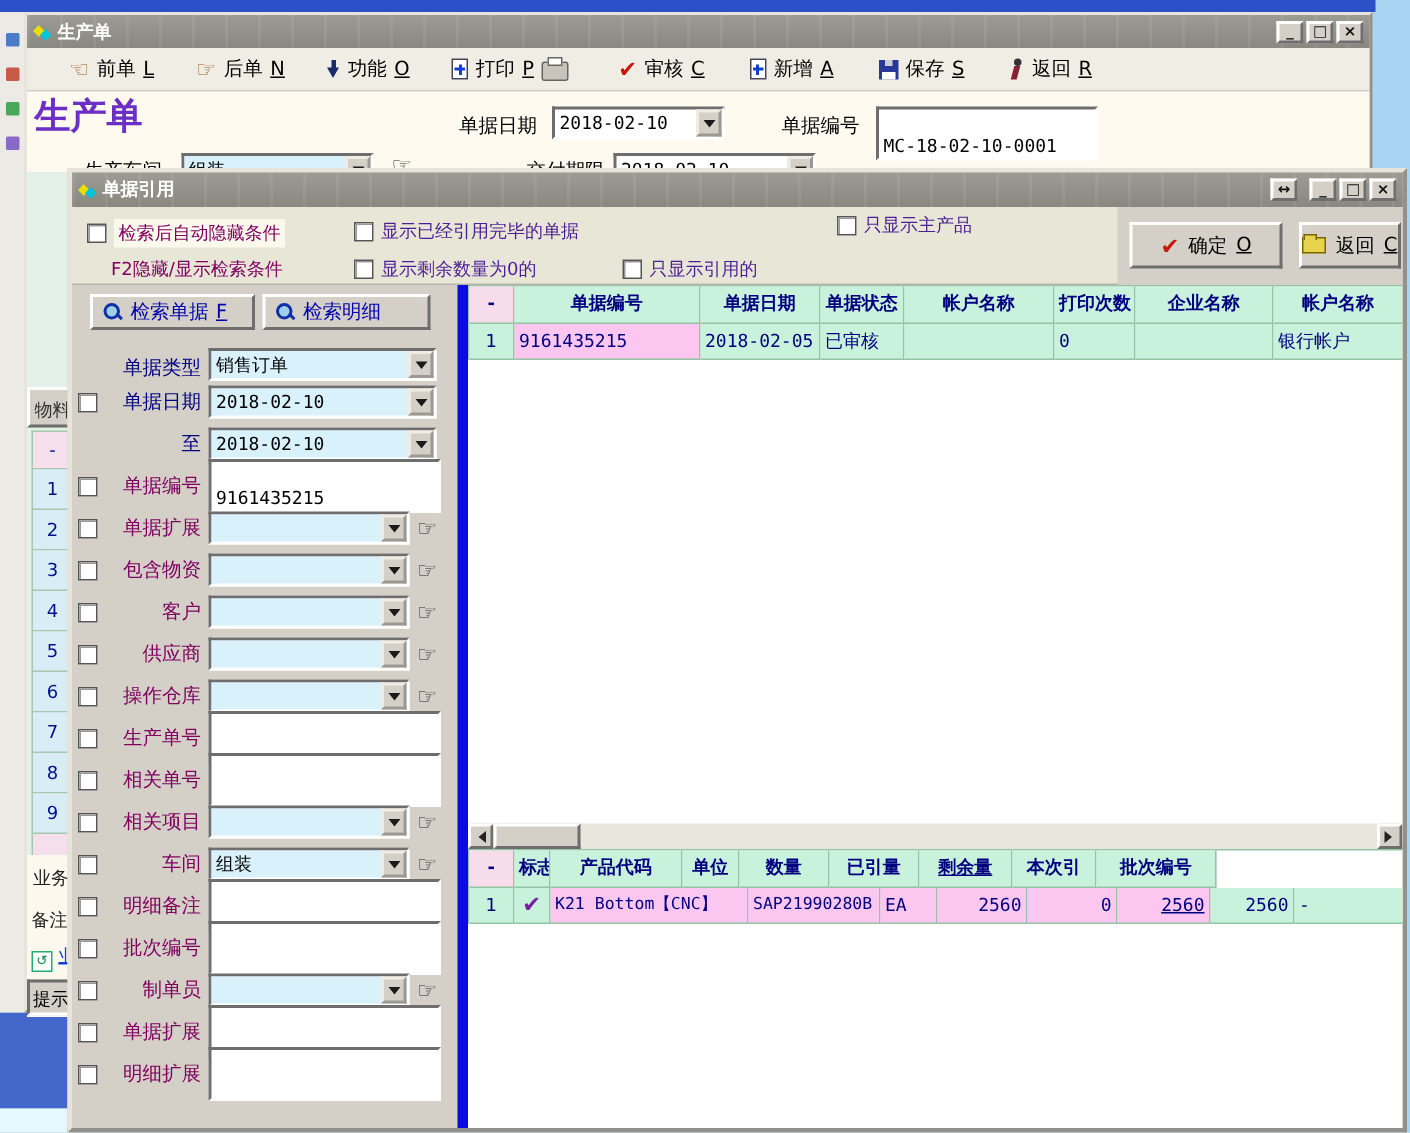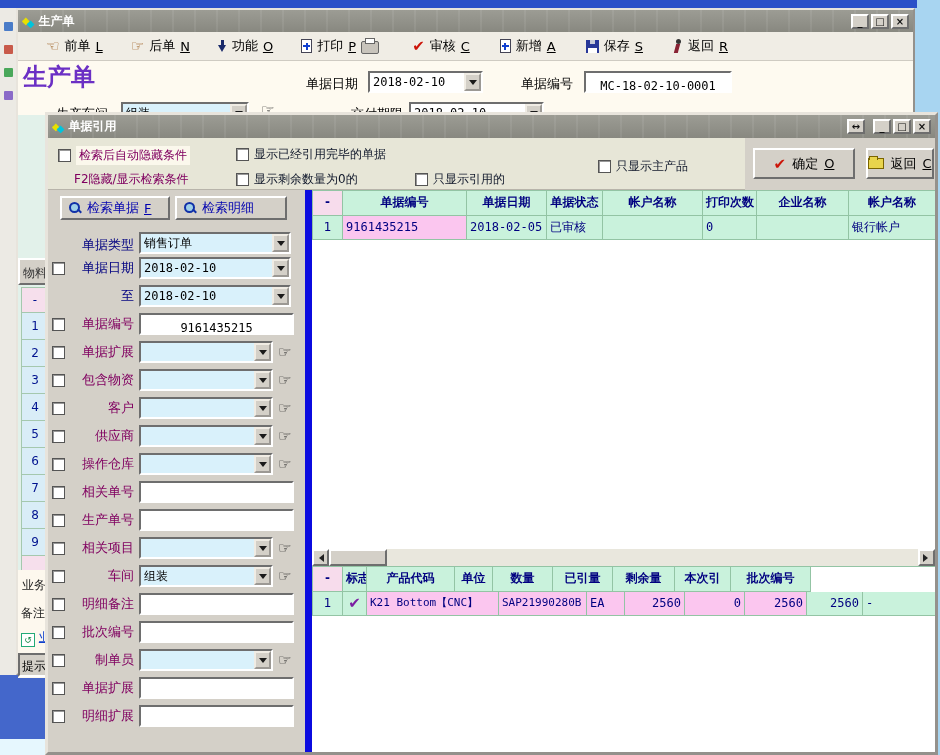--- a/index.html
+++ b/index.html
@@ -56,21 +56,21 @@
   .folder-ico::before{content:"";position:absolute;left:0;top:-3px;width:7px;height:3px;background:#E8D44C;border:1px solid #7a6400;border-bottom:none;}
   
   .mw-form{position:relative;height:54px;background:#FEFAF0;overflow:hidden;}
   .pg-title{position:absolute;left:5px;top:0px;font-size:24px;font-weight:bold;color:#6B2FC4;}
   .flabel-abs{position:absolute;font-size:13px;white-space:nowrap;}
   .combo{display:flex;box-sizing:border-box;height:22px;background:#fff;}
   .combo .ct{flex:1;padding:1px 3px;overflow:hidden;white-space:nowrap;line-height:16px;}
   .combo.blue .ct{background:#D9F1FB;}
   .combo .ca{width:17px;background:#D4D0C8;border:2px outset #F0ECE4;display:flex;align-items:center;justify-content:center;box-sizing:border-box;}
   .tri{width:0;height:0;border:4px solid transparent;border-top:5px solid #1a1a1a;margin-top:4px;}
-  .tfield{box-sizing:border-box;height:22px;background:#fff;padding:5px 3px;line-height:16px;white-space:nowrap;overflow:hidden;text-align:center;}
+  .tfield{box-sizing:border-box;height:22px;background:#fff;padding:16px 3px;line-height:16px;white-space:nowrap;overflow:hidden;}
   .mono{font-family:"DejaVu Sans Mono",monospace;font-size:12px;}
   
   .mw-body{position:relative;height:563px;background:#E2F1EA;}
   .mw-tab{position:absolute;left:0;top:143px;width:46px;height:27px;background:#D4D0C8;box-sizing:border-box;
           padding:5px 3px;overflow:hidden;white-space:nowrap;color:#333;}
   .mw-grid{position:absolute;left:3px;top:172px;width:28px;border-top:1px solid #A5C8AE;border-left:1px solid #A5C8AE;box-sizing:border-box;}
   .gcell{height:27px;line-height:27px;text-align:center;color:#00128F;background:#D9EDF7;
          border-right:1px solid #A5C8AE;border-bottom:1px solid #A5C8AE;box-sizing:border-box;}
   .gcell.pink{background:#F6DFEC;}
   .side-cream{position:absolute;left:0;top:455px;width:46px;height:108px;background:#FDF8EE;}
@@ -83,21 +83,21 @@
   
   .dialog{position:absolute;left:45px;top:112px;width:893px;height:643px;background:#D4D0C8;
           border:3px outset #E8E4DC;box-sizing:border-box;}
   .dlg-title{height:23px;}
   .dlg-opts{position:absolute;left:0;top:23px;width:887px;height:52px;background:#E7E6D7;box-sizing:border-box;
             border-bottom:1px solid #b8b4aa;}
   .opt-gray{position:absolute;left:697px;top:0;width:190px;height:52px;background:#D4D0C8;}
   .cbrow{position:absolute;display:flex;align-items:center;gap:5px;white-space:nowrap;font-size:12px;}
   .cbox{width:13px;height:13px;background:#fff;border:1px solid #555;box-shadow:inset 1px 1px 0 #999;box-sizing:border-box;}
   .lbl-purple{color:#800060;}
-  .lbl-blue{color:#0f172a;text-align:right;}
+  .lbl-blue{color:#4c1d95;text-align:right;}
   .hl{background:#FBF8EC;padding:1px 3px;}
   .dlg-btn{position:absolute;display:flex;align-items:center;justify-content:center;gap:6px;background:#D4D0C8;
            font-size:13px;cursor:default;box-sizing:border-box;}
   .sbtn{height:24px;background:#D4D0C8;color:#0000B0;display:flex;align-items:center;gap:5px;padding:0 7px;
         font-size:13px;box-sizing:border-box;white-space:nowrap;}
   .dlg-left{position:absolute;left:0;top:75px;width:257px;height:562px;background:#D4D0C8;overflow:hidden;}
   .dlg-div{position:absolute;left:257px;top:75px;width:7px;height:562px;background:#0B0BDF;}
   .dlg-right{position:absolute;left:264px;top:75px;width:623px;height:562px;background:#fff;overflow:hidden;}
   .btnrow{display:flex;gap:5px;margin:6px 0 0 12px;}
   .frow{display:flex;align-items:center;height:28px;padding-left:4px;box-sizing:border-box;}
@@ -122,21 +122,21 @@
   .tcell.pinkh{background:#F7DCEC;}
   .tcell.pinkc{background:#FBC6EF;}
   .tcell.num{text-align:right;font-family:"DejaVu Sans Mono",monospace;}
   .tcell.ctr{text-align:center;}
   .flagmark{color:#7B1FA2;font-weight:bold;font-size:15px;}
   
   .tc0{width:30px;}.tc1{width:124px;}.tc2{width:80px;}.tc3{width:56px;}.tc4{width:100px;}
   .tc5{width:54px;}.tc6{width:92px;}.tc7{width:87px;}
   
   .bc0{width:30px;}.bc1{width:24px;}.bc2{width:132px;}.bc3{width:88px;}.bc4{width:38px;}
-  .bc5{width:60px;}.bc6{width:60px;}.bc7{width:62px;}.bc8{width:56px;}.bc9{width:80px;}
+  .bc5{width:60px;}.bc6{width:60px;}.bc7{width:62px;text-decoration:underline;}.bc8{width:56px;}.bc9{width:80px;}
   
   .hscroll{position:absolute;left:0;top:359px;width:623px;height:17px;background:#E9E7DD;display:flex;}
   .sc-btn{width:17px;height:17px;background:#D4D0C8;display:flex;align-items:center;justify-content:center;box-sizing:border-box;flex:none;}
   .sc-thumb{width:58px;height:17px;background:#D4D0C8;box-sizing:border-box;flex:none;}
   .sc-track{flex:1;}
   .tri-l{width:0;height:0;border:4px solid transparent;border-right:5px solid #222;margin-right:2px;}
   .tri-r{width:0;height:0;border:4px solid transparent;border-left:5px solid #222;margin-left:2px;}
 </style>
 </head>
 <body>
@@ -301,21 +301,21 @@
         <span class="lbl-blue">显示已经引用完毕的单据</span>
       </span>
       <span class="cbrow" style="left:188px;top:33px;">
         <span class="cbox"></span>
         <span class="lbl-blue">显示剩余数量为0的</span>
       </span>
       <span class="cbrow" style="left:367px;top:33px;">
         <span class="cbox"></span>
         <span class="lbl-blue">只显示引用的</span>
       </span>
-      <span class="cbrow" style="left:510px;top:20px;margin-left:40px;">
+      <span class="cbrow" style="left:510px;top:4px;">
         <span class="cbox"></span>
         <span class="lbl-blue">只显示主产品</span>
       </span>
       <span class="cbrow" style="left:497px;top:33px;margin-top:48px;">
         <span class="cbox"></span>
         <span class="lbl-blue">只显示检索物资的明细</span>
       </span>
       <span class="dlg-btn out" style="left:705px;top:10px;width:102px;height:31px;">
         <span class="check-red">✔</span>
         <span>确定</span>
@@ -426,26 +426,26 @@
         <div class="combo blue in w-combo-s">
           <span class="ct"></span>
           <span class="ca">
               <span class="tri"></span>
             </span>
         </div>
         <span class="lookup">☞</span>
       </div>
       <div class="frow">
         <span class="fcb"></span>
+        <span class="flb">生产单号</span>
+        <div class="tfield in w-text"></div>
+      </div>
+      <div class="frow">
+        <span class="fcb"></span>
         <span class="flb">相关单号</span>
-        <div class="tfield in w-text"></div>
-      </div>
-      <div class="frow">
-        <span class="fcb"></span>
-        <span class="flb">生产单号</span>
         <div class="tfield in w-text"></div>
       </div>
       <div class="frow">
         <span class="fcb"></span>
         <span class="flb">相关项目</span>
         <div class="combo blue in w-combo-s">
           <span class="ct"></span>
           <span class="ca">
               <span class="tri"></span>
             </span>

